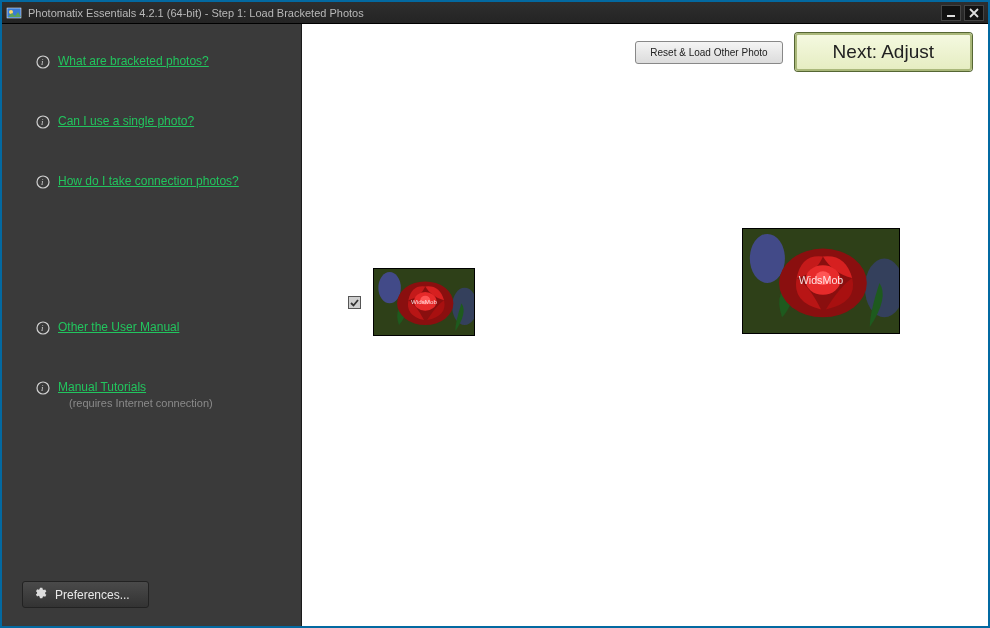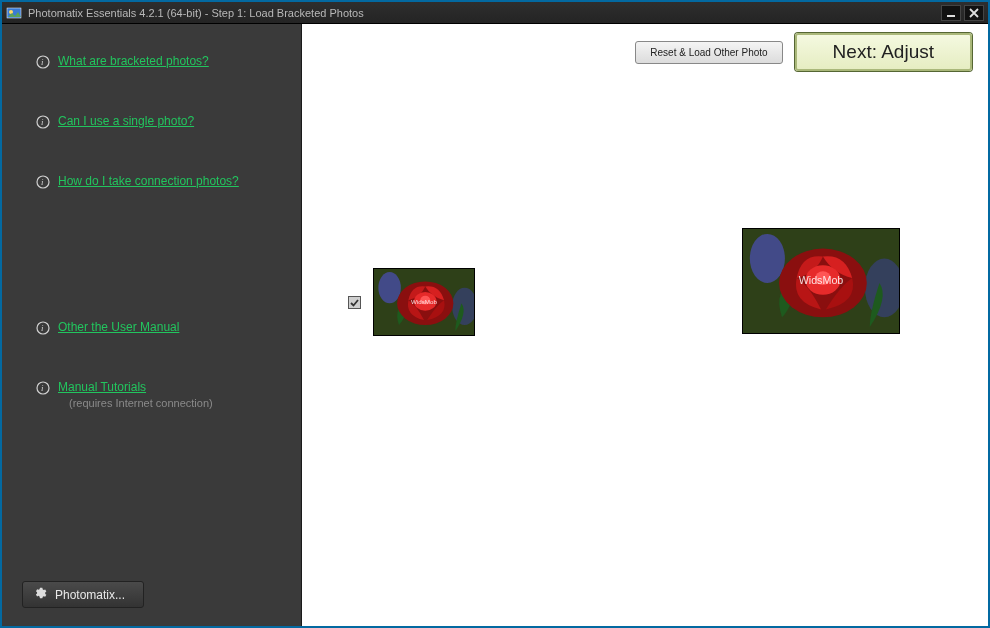--- a/index.html
+++ b/index.html
@@ -141,21 +141,21 @@
 
       </div>
 
       <div class="sidebar-footer">
         <button class="pref-btn">
           <span>
             <svg width="14" height="14" viewBox="0 0 24 24">
                 <path fill="#ddd" d="M12 8a4 4 0 100 8 4 4 0 000-8zm9 4a7 7 0 00-.1-1l2-1.6-2-3.4-2.4 1a7 7 0 00-1.7-1L16 3h-4l-.8 2.5a7 7 0 00-1.7 1l-2.4-1-2 3.4L7 10.9a7 7 0 000 2l-2 1.6 2 3.4 2.4-1a7 7 0 001.7 1L12 21h4l.8-2.5a7 7 0 001.7-1l2.4 1 2-3.4-2-1.6c.07-.33.1-.66.1-1z"></path>
               </svg>
           </span>
-          <span>Photomatix...</span>
+          <span>Preferences...</span>
         </button>
       </div>
     </div>
 
     <div class="main">
       <div class="preview-area">
 
         <div class="thumb-wrap">
           <span class="chk">
             <svg width="11" height="11" viewBox="0 0 11 11">

